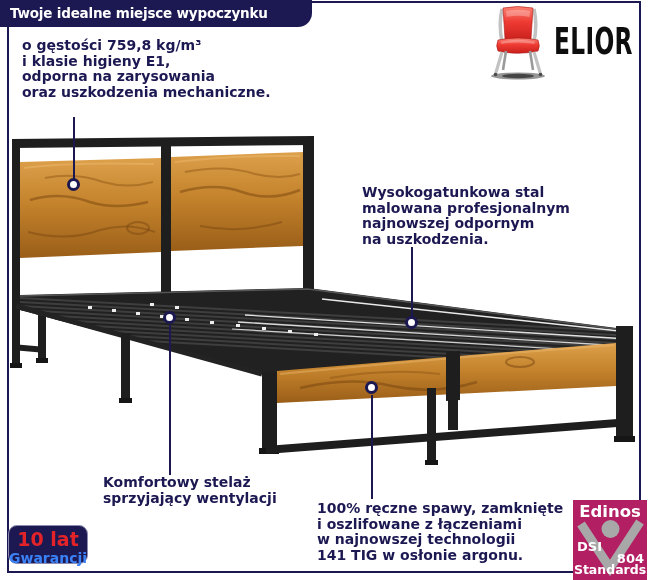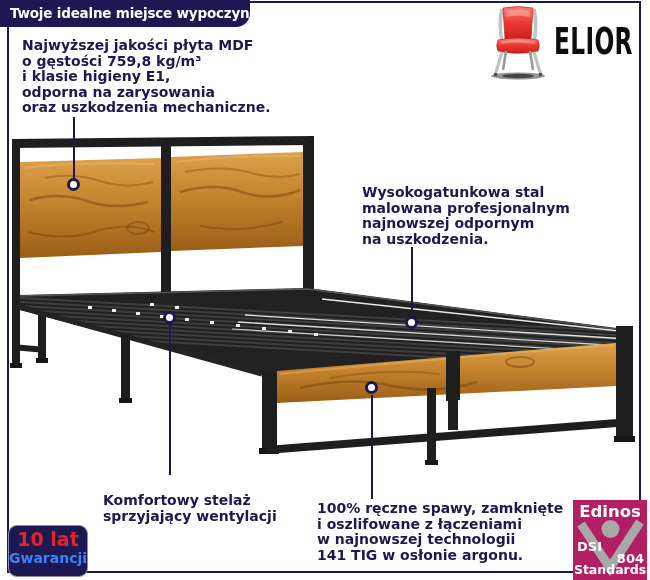--- a/index.html
+++ b/index.html
@@ -9,45 +9,45 @@
     font-family:"DejaVu Sans","Liberation Sans",sans-serif;
   }
   .abs{position:absolute;}
   
   .frame{
     left:7px;top:1px;width:634px;height:572px;
     border:2px solid #1c1852;box-sizing:border-box;z-index:1;
   }
   
   .titlebar{
-    left:0;top:0;width:250px;height:27px;background:#1c1852;
+    left:0;top:0;width:312px;height:27px;background:#1c1852;
     border-radius:0 0 14px 0;z-index:6;
   }
   .titlebar span{
     display:block;color:#ffffff;font-weight:bold;font-size:13.5px;
     letter-spacing:-0.2px;line-height:27px;padding-left:10px;white-space:nowrap;
   }
   
   .callout-text{color:#1c1852;font-weight:bold;font-size:14px;line-height:15.5px;z-index:5;white-space:nowrap;}
   .ct-mdf{left:22px;top:38px;}
   .ct-steel{left:362px;top:185px;}
-  .ct-slats{left:103px;top:493px;}
+  .ct-slats{left:103px;top:475px;}
   .ct-welds{left:317px;top:501px;}
   
   .cl{width:2px;background:#1c1852;z-index:4;}
   .dot{width:7px;height:7px;background:#fff;border:3px solid #1c1852;border-radius:50%;z-index:4;}
   
   .brand-text{
     left:554px;top:20px;font-size:37px;font-weight:bold;color:#0e0e0e;
     transform:scaleX(0.63);transform-origin:left top;letter-spacing:0.5px;z-index:6;white-space:nowrap;
   }
   .chair{left:486px;top:6px;z-index:6;}
   
   .badge-warranty{
-    left:8px;top:525px;width:80px;height:52px;background:#1c1852;
+    left:8px;top:525px;width:80px;height:39px;background:#1c1852;
     border:1px solid #8e8cb0;border-radius:9px;box-sizing:border-box;
     text-align:center;z-index:7;
   }
   .badge-warranty .val{display:block;color:#e42329;font-weight:bold;font-size:19px;line-height:24px;margin-top:1px;}
   .badge-warranty .lbl{display:block;color:#3b82f6;font-weight:bold;font-size:14px;line-height:15px;}
   
   .badge-standards{
     left:573px;top:500px;width:74px;height:80px;background:#b21f63;z-index:7;overflow:hidden;
   }
   .badge-standards .bs-brand{position:absolute;left:0;top:2px;width:74px;text-align:center;color:#fff;font-weight:bold;font-size:16.5px;}
@@ -196,21 +196,20 @@
 <div class="abs cl" style="left:411px;top:247px;height:70px;"></div>
 <div class="abs dot" style="left:405px;top:316px;"></div>
 
 <div class="abs dot" style="left:163px;top:311px;"></div>
 <div class="abs cl" style="left:169px;top:325px;height:150px;"></div>
 
 <div class="abs dot" style="left:365px;top:381px;"></div>
 <div class="abs cl" style="left:371px;top:395px;height:104px;"></div>
 
 <div class="abs callout-text ct-mdf">
-  <div>Najwyższej jakości płyta MDF</div>
   <div>o gęstości 759,8 kg/m³</div>
   <div>i klasie higieny E1,</div>
   <div>odporna na zarysowania</div>
   <div>oraz uszkodzenia mechaniczne.</div>
 </div>
 
 <div class="abs callout-text ct-steel">
   <div>Wysokogatunkowa stal</div>
   <div>malowana profesjonalnym</div>
   <div>najnowszej odpornym</div>

